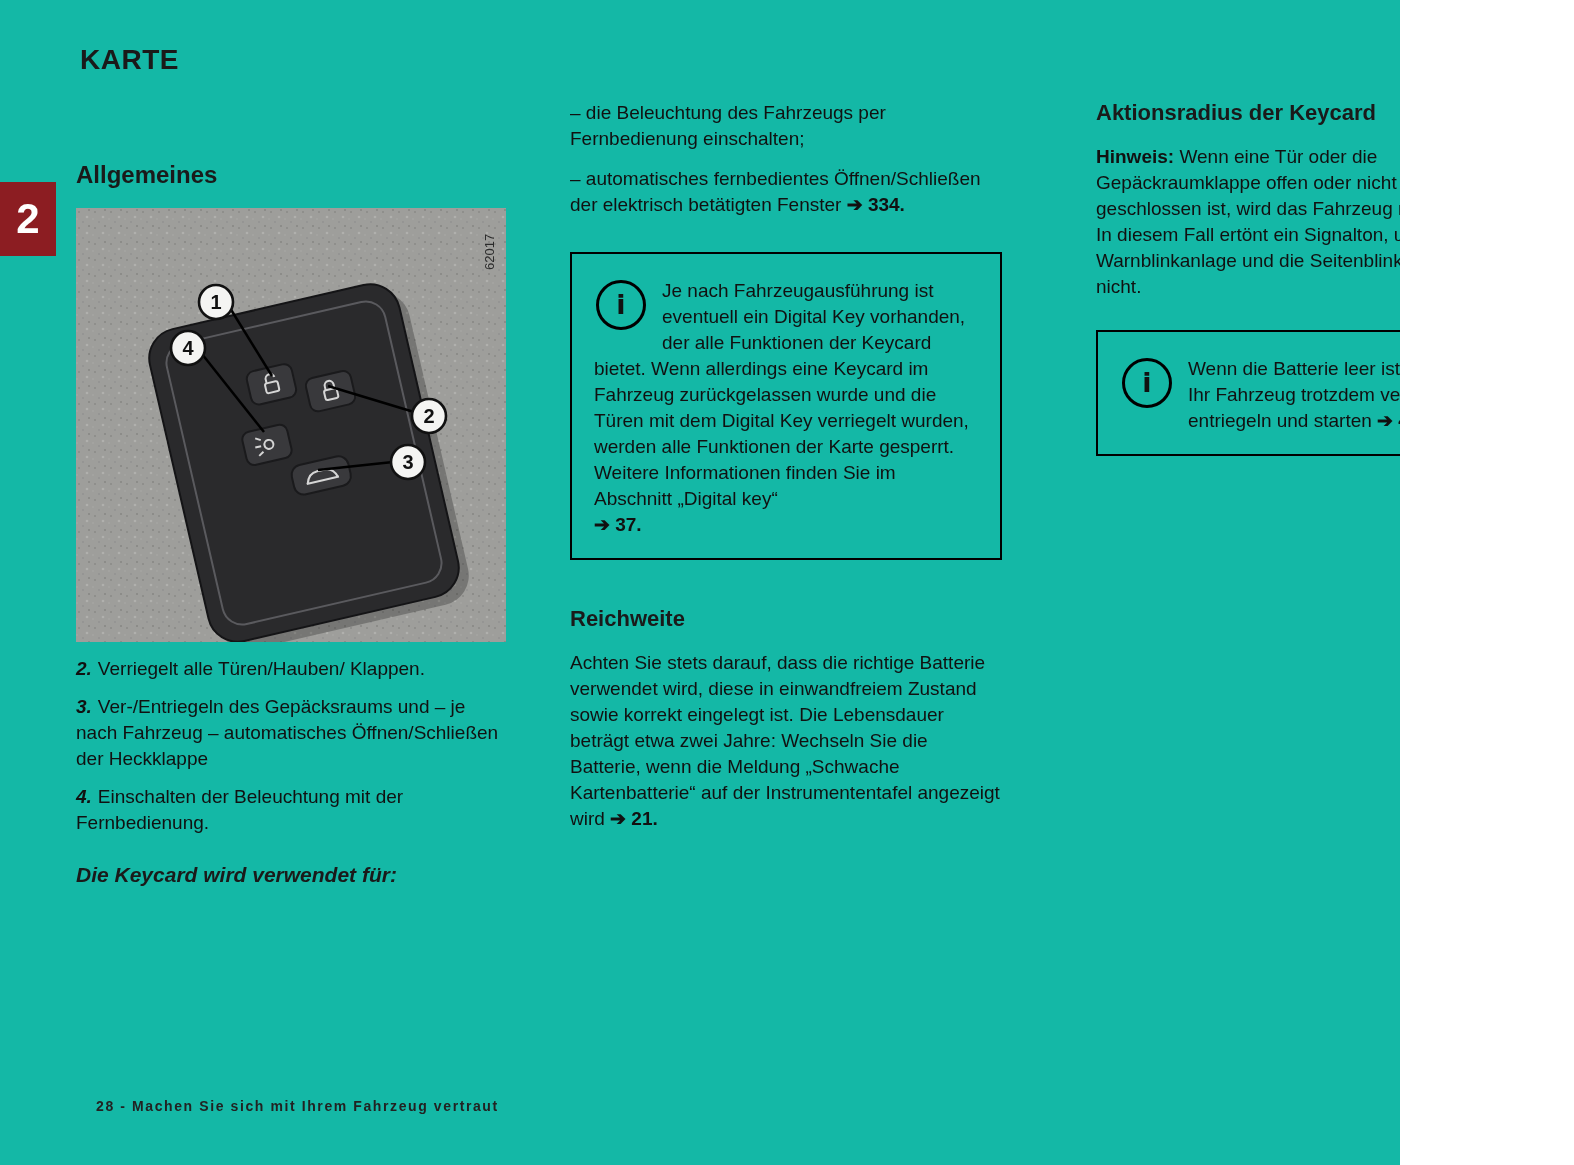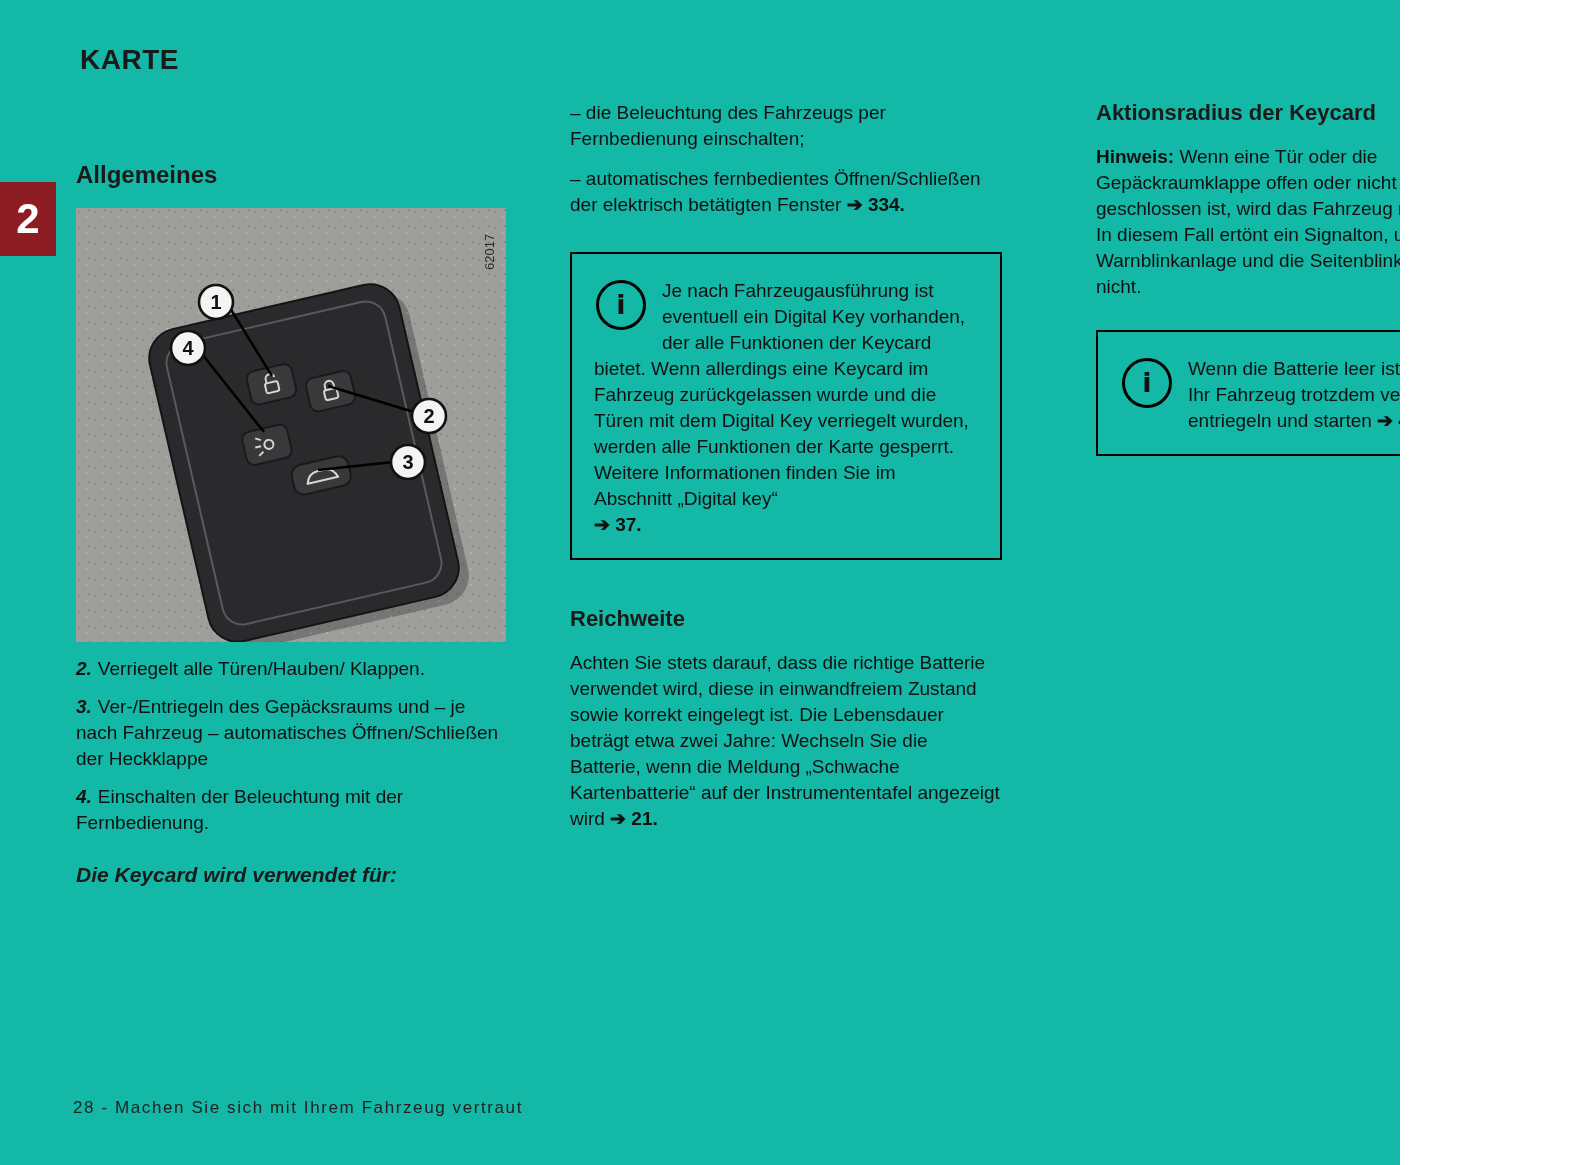--- a/index.html
+++ b/index.html
@@ -45,22 +45,22 @@
   .info-box.first{margin-top:34px;}
   .info-icon{
     float:left;width:44px;height:44px;border:3px solid #000;border-radius:50%;
     display:flex;align-items:center;justify-content:center;
     font-size:27px;font-weight:bold;font-family:"DejaVu Sans",sans-serif;
     margin:2px 16px 8px 2px;
   }
   .range-head{margin-top:46px;}
   .col3 .info-box{margin-top:30px;}
   .footer{
-    position:absolute;left:73px;top:1098px;
-    font-size:17px;font-weight:normal;letter-spacing:1.6px;color:#222;
+    position:absolute;left:96px;top:1098px;
+    font-size:14px;font-weight:bold;letter-spacing:1.6px;color:#222;
   }
   .mb-big{margin-bottom:14px;}
 </style>
 </head>
 <body>
 
 <div class="page">
 
   <h1 class="page-title">KARTE</h1>
 

